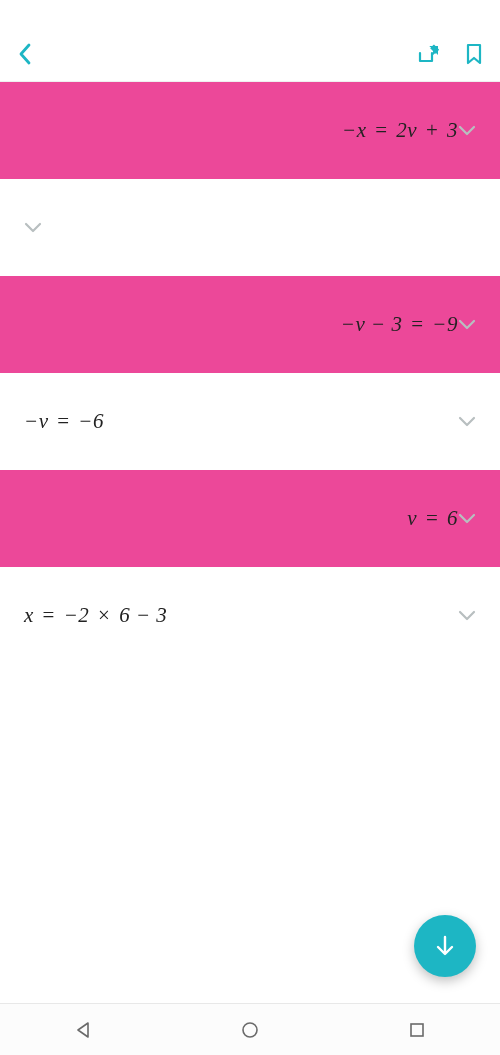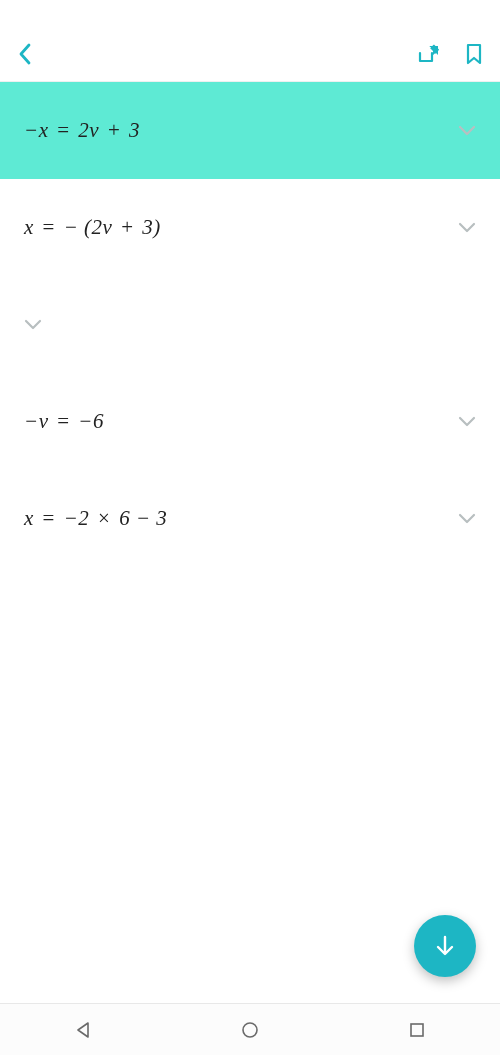--- a/index.html
+++ b/index.html
@@ -34,21 +34,21 @@
     .header-right { display: flex; align-items: center; gap: 26px; }
     .icon-btn { cursor: pointer; display: flex; align-items: center; justify-content: center; }
     .steps { }
     .step-row {
       display: flex;
       align-items: center;
       justify-content: space-between;
       padding: 0 24px;
       height: 97px;
     }
-    .step-row.alt { background: #5eead4; }
+    .step-row.alt { background: #ec4899; justify-content: flex-end; }
     .equation {
       font-family: 'Georgia', 'Times New Roman', serif;
       font-size: 21px;
       color: #222;
       font-style: italic;
       letter-spacing: 0.5px;
     }
     .equation .op { font-style: normal; padding: 0 3px; }
     .chevron { flex-shrink: 0; }
     .fab {
@@ -115,32 +115,38 @@
 </div>
 
 <div class="steps">
     <div class="step-row alt">
       <div class="equation">−<i>x</i> <span class="op">=</span> 2<i>v</i> <span class="op">+</span> 3</div>
       <svg width="18" height="12" viewBox="0 0 18 12" class="chevron">
         <path d="M2 2 L9 9 L16 2" stroke="#b8bfc0" stroke-width="2.2" fill="none" stroke-linecap="round" stroke-linejoin="round"></path>
       </svg>
     </div>
     <div class="step-row">
-      <div class="equation"><i>x</i> <span class="op">=</span> − (2<i>v</i> <span class="op">+</span> 3)</div>
       <svg width="18" height="12" viewBox="0 0 18 12" class="chevron">
         <path d="M2 2 L9 9 L16 2" stroke="#b8bfc0" stroke-width="2.2" fill="none" stroke-linecap="round" stroke-linejoin="round"></path>
       </svg>
     </div>
-    <div class="step-row">
+    <div class="step-row alt">
+      <div class="equation">−<i>v</i> − 3 <span class="op">=</span> −9</div>
       <svg width="18" height="12" viewBox="0 0 18 12" class="chevron">
         <path d="M2 2 L9 9 L16 2" stroke="#b8bfc0" stroke-width="2.2" fill="none" stroke-linecap="round" stroke-linejoin="round"></path>
       </svg>
     </div>
     <div class="step-row">
       <div class="equation">−<i>v</i> <span class="op">=</span> −6</div>
+      <svg width="18" height="12" viewBox="0 0 18 12" class="chevron">
+        <path d="M2 2 L9 9 L16 2" stroke="#b8bfc0" stroke-width="2.2" fill="none" stroke-linecap="round" stroke-linejoin="round"></path>
+      </svg>
+    </div>
+    <div class="step-row alt">
+      <div class="equation"><i>v</i> <span class="op">=</span> 6</div>
       <svg width="18" height="12" viewBox="0 0 18 12" class="chevron">
         <path d="M2 2 L9 9 L16 2" stroke="#b8bfc0" stroke-width="2.2" fill="none" stroke-linecap="round" stroke-linejoin="round"></path>
       </svg>
     </div>
     <div class="step-row">
       <div class="equation"><i>x</i> <span class="op">=</span> −2 <span class="op">×</span> 6 − 3</div>
       <svg width="18" height="12" viewBox="0 0 18 12" class="chevron">
         <path d="M2 2 L9 9 L16 2" stroke="#b8bfc0" stroke-width="2.2" fill="none" stroke-linecap="round" stroke-linejoin="round"></path>
       </svg>
     </div>

